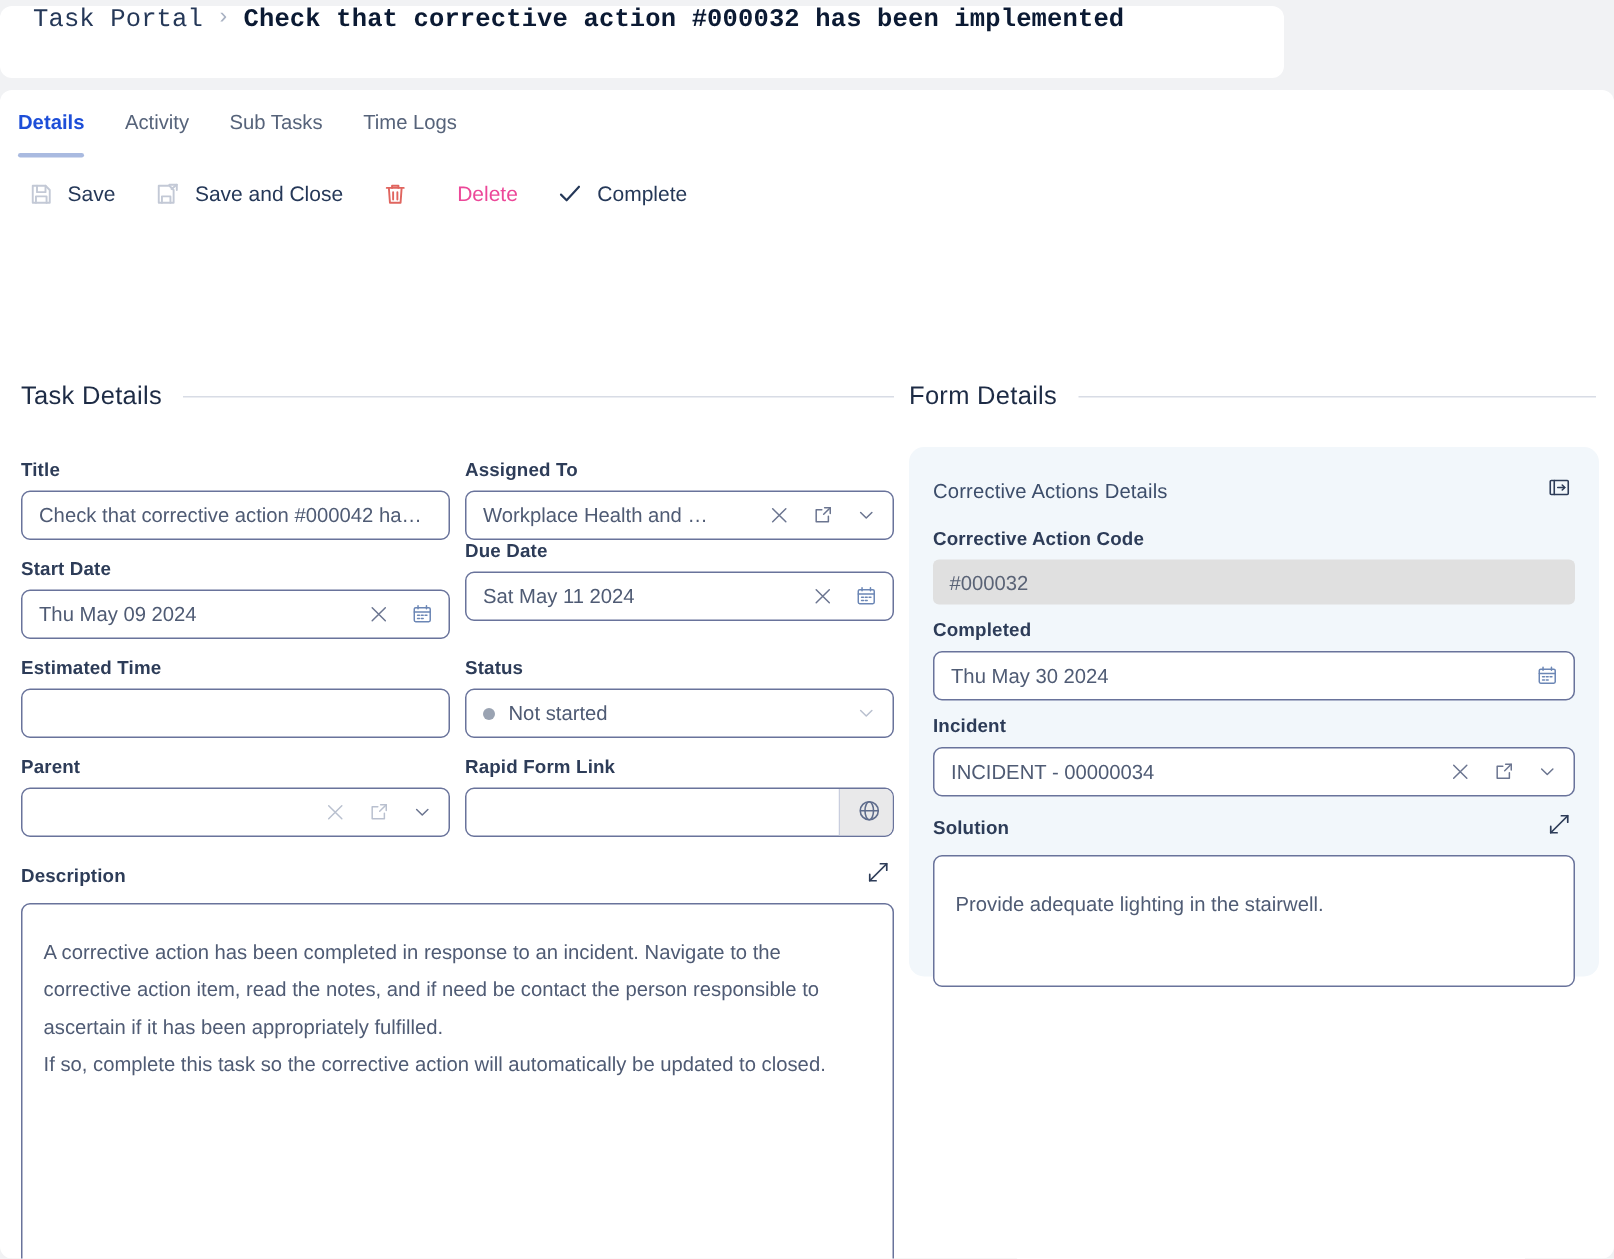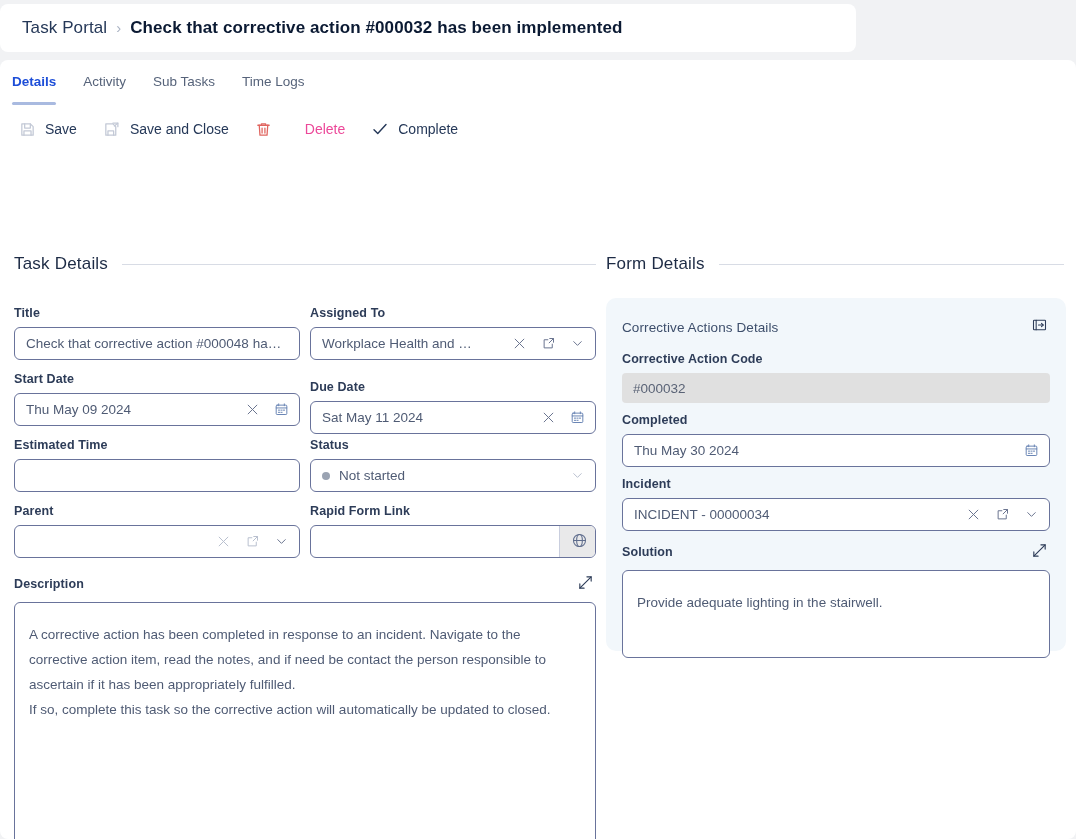--- a/index.html
+++ b/index.html
@@ -9,21 +9,21 @@
     background: #f1f2f4;
     font-family: "Liberation Sans", sans-serif;
     overflow: hidden;
   }
   .page { width: 1076px; height: 839px; position: relative; background: #f1f2f4; }
 
   
   .header-card {
     position: absolute; left: 0; top: 4px; width: 856px; height: 48px;
     background: #ffffff; border-radius: 8px;
-    display: flex; align-items: center; padding-left: 22px;
+    display: flex; padding-left: 22px; font-family: Liberation Mono, monospace;
   }
   .crumb-root { font-size: 17px; color: #253858; letter-spacing: .1px; }
   .crumb-sep {
     display: inline-block; margin: 0 9px; color: #a9b2c3; font-size: 15px;
     transform: translateY(-1px);
   }
   .crumb-current { font-size: 17px; font-weight: bold; color: #0b1a33; letter-spacing: .1px; }
 
   
   .main-card {
@@ -195,21 +195,21 @@
       <span class="sec-rule"></span>
     </div>
     <div class="sec" id="sec-form">
       <span class="sec-title">Form Details</span>
       <span class="sec-rule"></span>
     </div>
 
     <div class="fld" style="left:14px; top:246px; width:286px;">
       <label class="lbl">Title</label>
       <div class="ctl">
-        <span class="val">Check that corrective action #000048 ha…</span>
+        <span class="val">Check that corrective action #000042 ha…</span>
       </div>
     </div>
 
     <div class="fld" style="left:310px; top:246px; width:286px;">
       <label class="lbl">Assigned To</label>
       <div class="ctl">
         <span class="val">Workplace Health and …</span>
         <span class="icons">
           <span class="ibtn norm">
             <svg width="15" height="15" viewBox="0 0 24 24" fill="none" stroke-width="1.6" stroke-linecap="round">
@@ -247,21 +247,21 @@
               <rect x="3.5" y="5" width="17" height="15" rx="1.5"></rect>
                 <path d="M3.5 9.5h17"></path>
               <path d="M7.5 3v3M16.5 3v3"></path>
                 <path d="M7 13h2M11 13h2M15 13h2M7 16.5h2M11 16.5h2"></path>
             </svg>
           </span>
         </span>
       </div>
     </div>
 
-    <div class="fld" style="left:310px; top:320px; width:286px;">
+    <div class="fld" style="left:310px; top:300px; width:286px;">
       <label class="lbl">Due Date</label>
       <div class="ctl">
         <span class="val">Sat May 11 2024</span>
         <span class="icons">
           <span class="ibtn norm">
             <svg width="15" height="15" viewBox="0 0 24 24" fill="none" stroke-width="1.6" stroke-linecap="round">
                 <path d="M5 5l14 14M19 5L5 19"></path>
               </svg>
           </span>
           <span class="ibtn cal">

